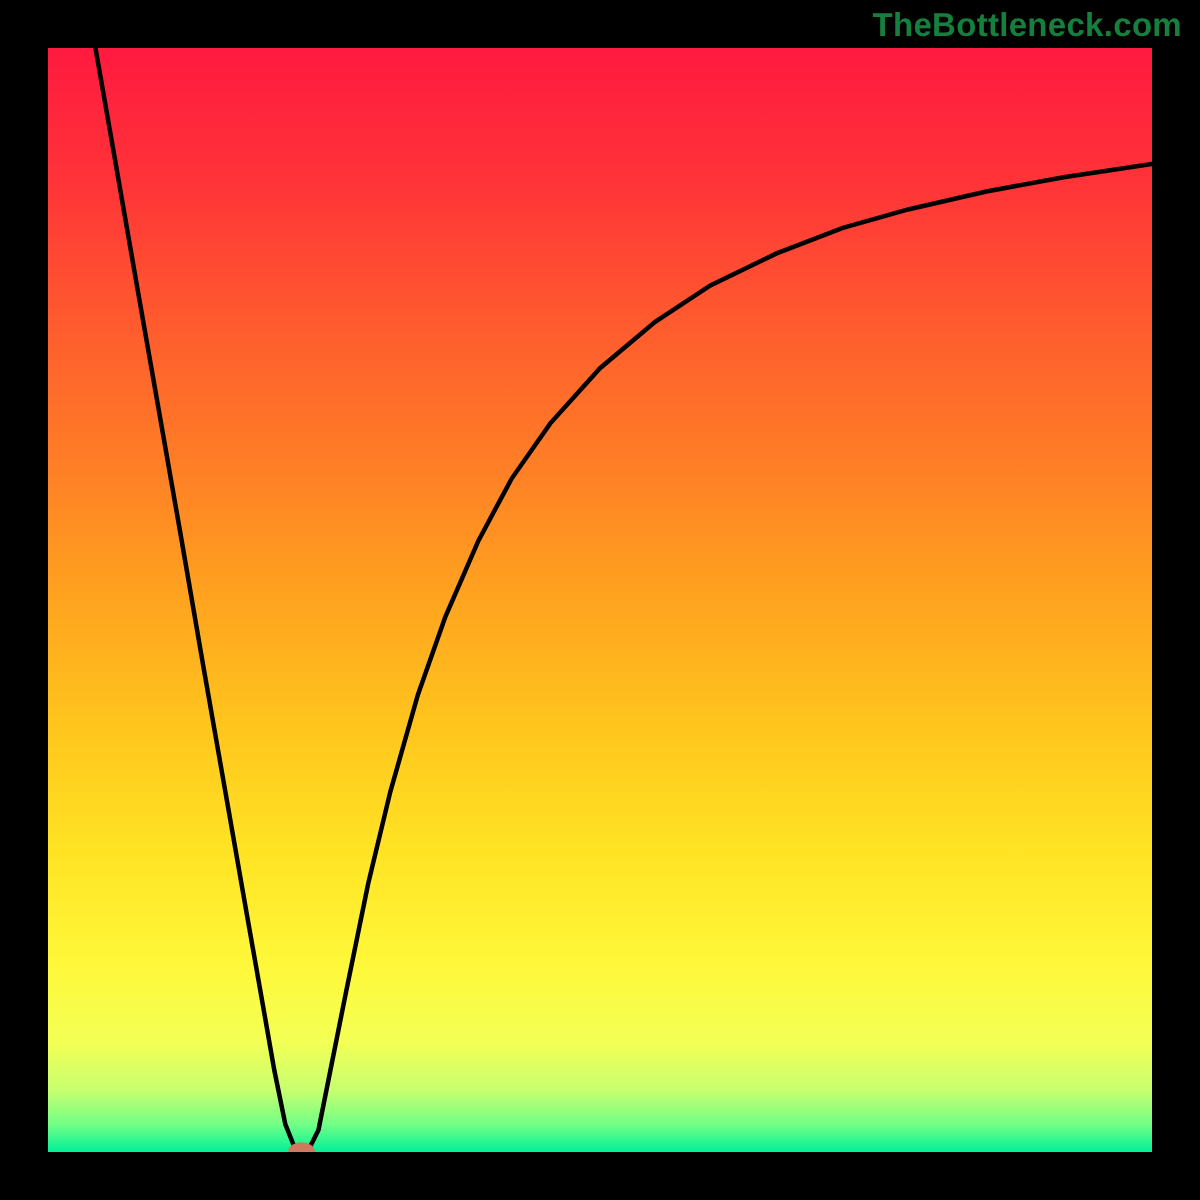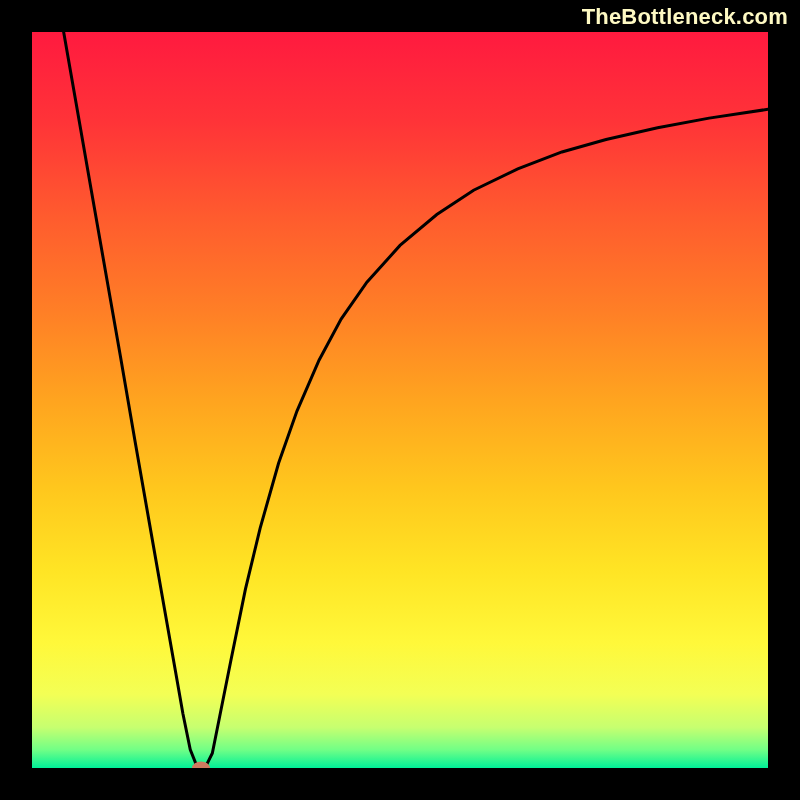--- a/index.html
+++ b/index.html
@@ -10,21 +10,21 @@
     position: relative;
     overflow: hidden;
     font-family: Arial, Helvetica, sans-serif;
   }
   .watermark {
     position: absolute;
     top: 4px;
     right: 12px;
     font-size: 22px;
     font-weight: 600;
-    color: #fef9c3;
+    color: #15803d;
     z-index: 10;
     letter-spacing: 0.2px;
   }
   .plot-wrap {
     position: absolute;
     left: 32px;
     top: 32px;
     width: 736px;
     height: 736px;
     overflow: hidden;

